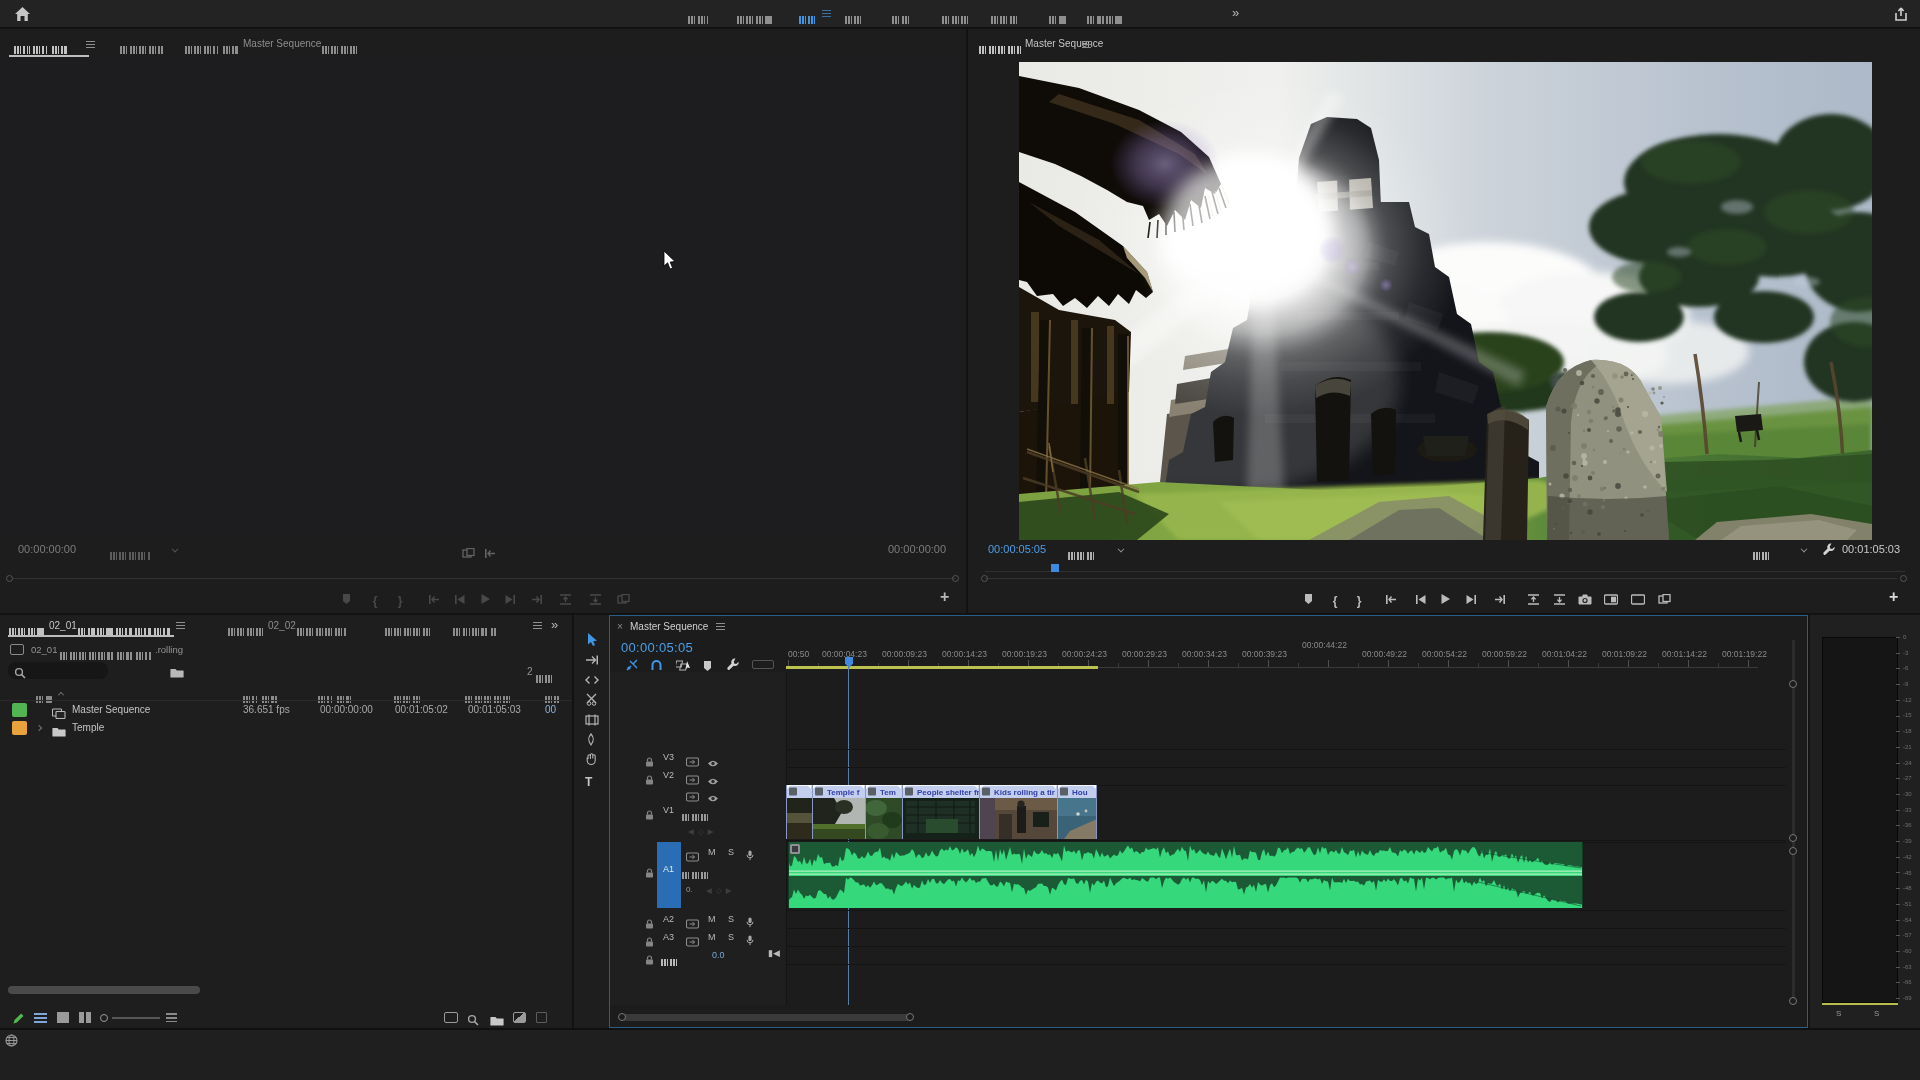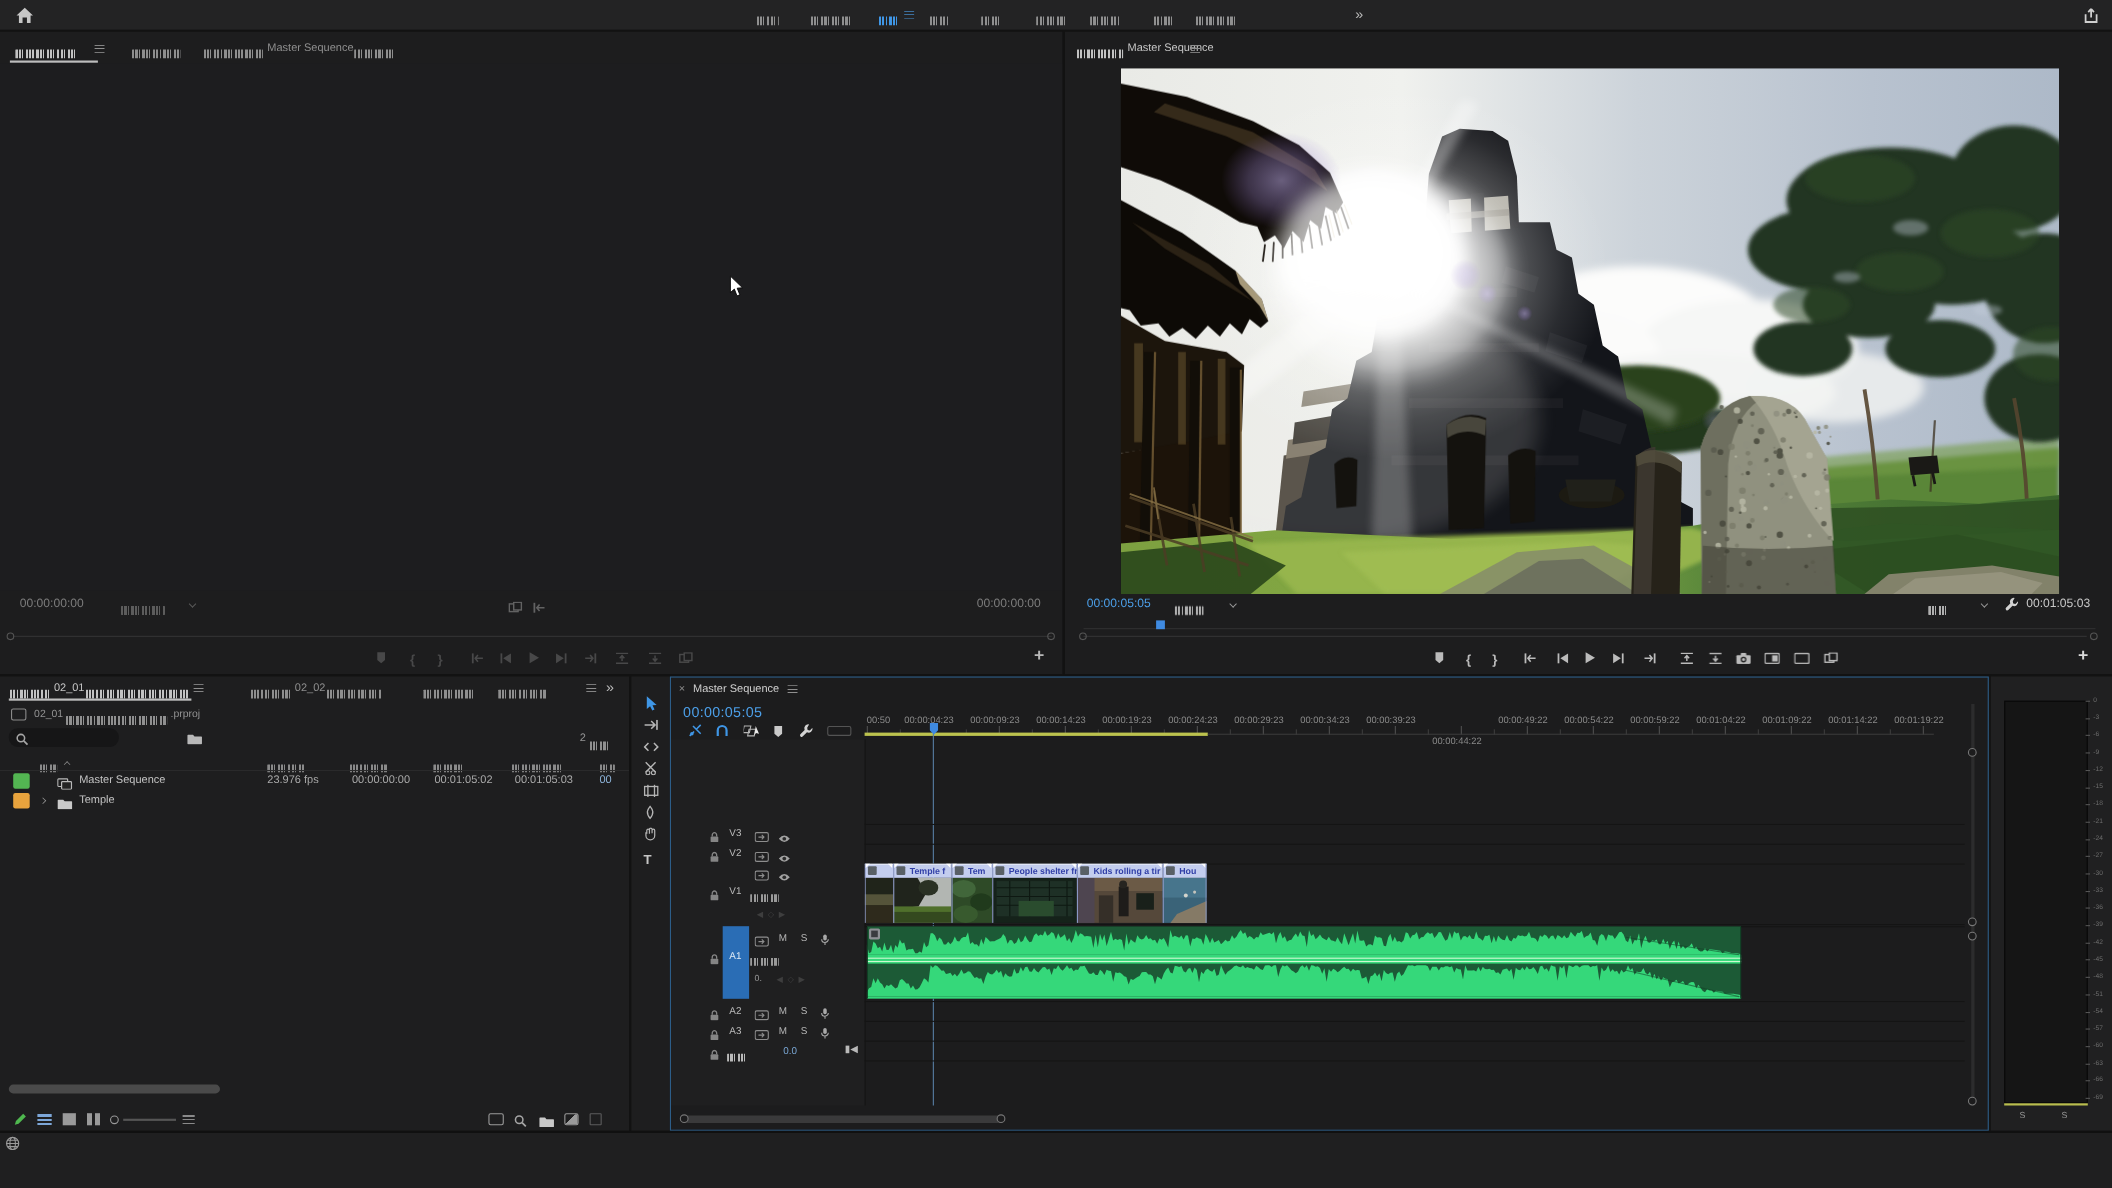--- a/index.html
+++ b/index.html
@@ -478,21 +478,21 @@
 <div class="ab" style="left:228px;top:622px"><span class="k" style="width:37px;height:8px;background:repeating-linear-gradient(90deg,#8e8e8e 0 2px,transparent 2px 3px,#8e8e8e 3px 5px,transparent 5px 6px,#8e8e8e 6px 7px,transparent 7px 9.5px);"></span></div>
 <div class="txt" style="left:268px;top:620px;color:#8e8e8e;font-size:10px">02_02</div>
 <div class="ab" style="left:297px;top:622px"><span class="k" style="width:50px;height:8px;background:repeating-linear-gradient(90deg,#8e8e8e 0 2px,transparent 2px 3px,#8e8e8e 3px 5px,transparent 5px 6px,#8e8e8e 6px 7px,transparent 7px 9.5px);"></span></div>
 <div class="ab" style="left:385px;top:622px"><span class="k" style="width:46px;height:8px;background:repeating-linear-gradient(90deg,#8e8e8e 0 2px,transparent 2px 3px,#8e8e8e 3px 5px,transparent 5px 6px,#8e8e8e 6px 7px,transparent 7px 9.5px);"></span></div>
 <div class="ab" style="left:453px;top:622px"><span class="k" style="width:44px;height:8px;background:repeating-linear-gradient(90deg,#8e8e8e 0 2px,transparent 2px 3px,#8e8e8e 3px 5px,transparent 5px 6px,#8e8e8e 6px 7px,transparent 7px 9.5px);"></span></div>
 <div class="ab hm" style="left:533px;top:622px"></div>
 <div class="txt" style="left:551px;top:617px;color:#b8b8b8;font-size:13px">»</div>
 <div class="ab" style="left:10px;top:644px;width:14px;height:11px;border:1px solid #8a8a8a;border-radius:2px"></div>
 <div class="txt" style="left:31px;top:644px;color:#949494;font-size:9.5px">02_01</div>
 <div class="ab" style="left:60px;top:646px"><span class="k" style="width:92px;height:8px;background:repeating-linear-gradient(90deg,#909090 0 2px,transparent 2px 3px,#909090 3px 5px,transparent 5px 6px,#909090 6px 7px,transparent 7px 9.5px);"></span></div>
-<div class="txt" style="left:155px;top:644px;color:#949494;font-size:9.5px">.prproj</div>
+<div class="txt" style="left:155px;top:644px;color:#949494;font-size:9.5px">.rolling</div>
 <div class="ab" style="left:8px;top:662px;width:100px;height:17px;background:#161617;border-radius:8px"></div>
 <div class="ab" style="left:14px;top:665px"><svg style="" width="12" height="12" viewBox="0 0 12 12">
       <circle cx="5" cy="5" r="3.4" fill="none" stroke="#a5a5a5" stroke-width="1.4"></circle>
       <path d="M7.6 7.6 L11 11" stroke="#a5a5a5" stroke-width="1.6"></path>
     </svg></div>
 <div class="ab" style="left:170px;top:664px;opacity:.9"><svg style="" width="14" height="11" viewBox="0 0 14 11">
       <path d="M1 2 h4.5 l1.3 1.5 H13 a0.6 0.6 0 0 1 0.6.6 V10 a0.6 0.6 0 0 1 -.6.6 H1 A0.6 0.6 0 0 1 .4 10 V2.6 A0.6.6 0 0 1 1 2 Z" fill="#c9c9c9"></path>
     </svg></div>
 <div class="txt" style="left:527px;top:666px;color:#949494;font-size:10px">2</div>
 <div class="ab" style="left:536px;top:669px"><span class="k" style="width:18px;height:8px;background:repeating-linear-gradient(90deg,#909090 0 2px,transparent 2px 3px,#909090 3px 5px,transparent 5px 6px,#909090 6px 7px,transparent 7px 9.5px);"></span></div>
@@ -503,21 +503,21 @@
 <div class="ab" style="left:465px;top:690px"><span class="k" style="width:47px;height:7px;background:repeating-linear-gradient(90deg,#8a8a8a 0 2px,transparent 2px 3px,#8a8a8a 3px 5px,transparent 5px 6px,#8a8a8a 6px 7px,transparent 7px 9.5px);"></span></div>
 <div class="ab" style="left:545px;top:690px"><span class="k" style="width:14px;height:7px;background:repeating-linear-gradient(90deg,#8a8a8a 0 2px,transparent 2px 3px,#8a8a8a 3px 5px,transparent 5px 6px,#8a8a8a 6px 7px,transparent 7px 9.5px);"></span></div>
 <div class="ab chev" style="left:58px;top:692px;transform:rotate(-135deg) scale(.7);border-color:#8a8a8a"></div>
 <div class="ab" style="left:0px;top:700px;width:572px;height:1px;background:#2a2a2b"></div>
 <div class="ab" style="left:12px;top:703px;width:15px;height:14px;background:#53b552;border-radius:2px"></div>
 <div class="ab" style="left:52px;top:705px"><svg style="" width="14" height="11" viewBox="0 0 14 11">
       <rect x="0.5" y="1" width="9" height="7" rx="0.8" fill="none" stroke="#b9b9b9" stroke-width="1.1"></rect>
       <rect x="4" y="3.5" width="9" height="7" rx="0.8" fill="#232323" stroke="#b9b9b9" stroke-width="1.1"></rect>
     </svg></div>
 <div class="txt" style="left:72px;top:704px;color:#c4c4c4;font-size:10px">Master Sequence</div>
-<div class="txt" style="left:243px;top:704px;color:#a9a9a9;font-size:10px">23.976 fps</div>
+<div class="txt" style="left:243px;top:704px;color:#a9a9a9;font-size:10px">36.651 fps</div>
 <div class="txt" style="left:320px;top:704px;color:#a9a9a9;font-size:10px">00:00:00:00</div>
 <div class="txt" style="left:395px;top:704px;color:#a9a9a9;font-size:10px">00:01:05:02</div>
 <div class="txt" style="left:468px;top:704px;color:#a9a9a9;font-size:10px">00:01:05:03</div>
 <div class="txt" style="left:545px;top:704px;color:#8db3d8;font-size:10px">00</div>
 <div class="ab" style="left:12px;top:721px;width:15px;height:14px;background:#e8a33d;border-radius:2px"></div>
 <div class="ab chev" style="left:36px;top:725px;transform:rotate(-45deg) scale(.7);border-color:#9a9a9a"></div>
 <div class="ab" style="left:52px;top:723px"><svg style="" width="14" height="11" viewBox="0 0 14 11">
       <path d="M1 2 h4.5 l1.3 1.5 H13 a0.6 0.6 0 0 1 0.6.6 V10 a0.6 0.6 0 0 1 -.6.6 H1 A0.6 0.6 0 0 1 .4 10 V2.6 A0.6.6 0 0 1 1 2 Z" fill="#c9c9c9"></path>
     </svg></div>
 <div class="txt" style="left:72px;top:722px;color:#c4c4c4;font-size:10px">Temple</div>
@@ -595,21 +595,21 @@
 <div class="ab" style="left:752px;top:660px;width:22px;height:9px;opacity:.45;border:1px solid #9a9a9a;border-radius:2px"></div>
 <div class="txt" style="left:788px;top:649px;color:#8a8a8a;font-size:8.5px">00:50</div>
 <div class="txt" style="left:822px;top:649px;color:#8a8a8a;font-size:8.5px">00:00:04:23</div>
 <div class="txt" style="left:882px;top:649px;color:#8a8a8a;font-size:8.5px">00:00:09:23</div>
 <div class="txt" style="left:942px;top:649px;color:#8a8a8a;font-size:8.5px">00:00:14:23</div>
 <div class="txt" style="left:1002px;top:649px;color:#8a8a8a;font-size:8.5px">00:00:19:23</div>
 <div class="txt" style="left:1062px;top:649px;color:#8a8a8a;font-size:8.5px">00:00:24:23</div>
 <div class="txt" style="left:1122px;top:649px;color:#8a8a8a;font-size:8.5px">00:00:29:23</div>
 <div class="txt" style="left:1182px;top:649px;color:#8a8a8a;font-size:8.5px">00:00:34:23</div>
 <div class="txt" style="left:1242px;top:649px;color:#8a8a8a;font-size:8.5px">00:00:39:23</div>
-<div class="txt" style="left:1302px;top:668px;color:#8a8a8a;font-size:8.5px">00:00:44:22</div>
+<div class="txt" style="left:1302px;top:640px;color:#8a8a8a;font-size:8.5px">00:00:44:22</div>
 <div class="txt" style="left:1362px;top:649px;color:#8a8a8a;font-size:8.5px">00:00:49:22</div>
 <div class="txt" style="left:1422px;top:649px;color:#8a8a8a;font-size:8.5px">00:00:54:22</div>
 <div class="txt" style="left:1482px;top:649px;color:#8a8a8a;font-size:8.5px">00:00:59:22</div>
 <div class="txt" style="left:1542px;top:649px;color:#8a8a8a;font-size:8.5px">00:01:04:22</div>
 <div class="txt" style="left:1602px;top:649px;color:#8a8a8a;font-size:8.5px">00:01:09:22</div>
 <div class="txt" style="left:1662px;top:649px;color:#8a8a8a;font-size:8.5px">00:01:14:22</div>
 <div class="txt" style="left:1722px;top:649px;color:#8a8a8a;font-size:8.5px">00:01:19:22</div>
 <div class="ab" style="left:788px;top:660px;width:1px;height:8px;background:#4f4f4f"></div>
 <div class="ab" style="left:818px;top:663px;width:1px;height:5px;background:#3c3c3c"></div>
 <div class="ab" style="left:848px;top:660px;width:1px;height:8px;background:#4f4f4f"></div>

